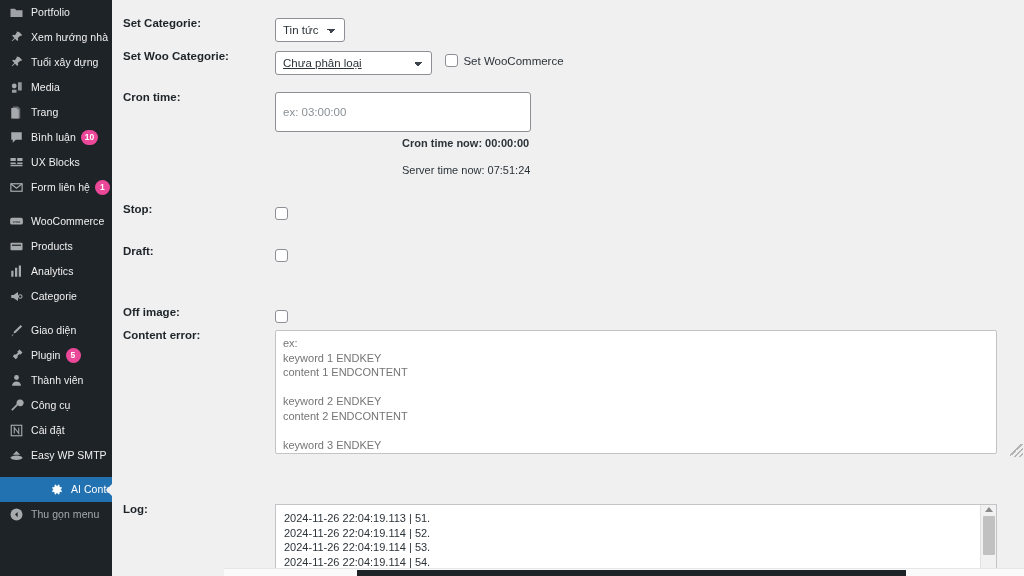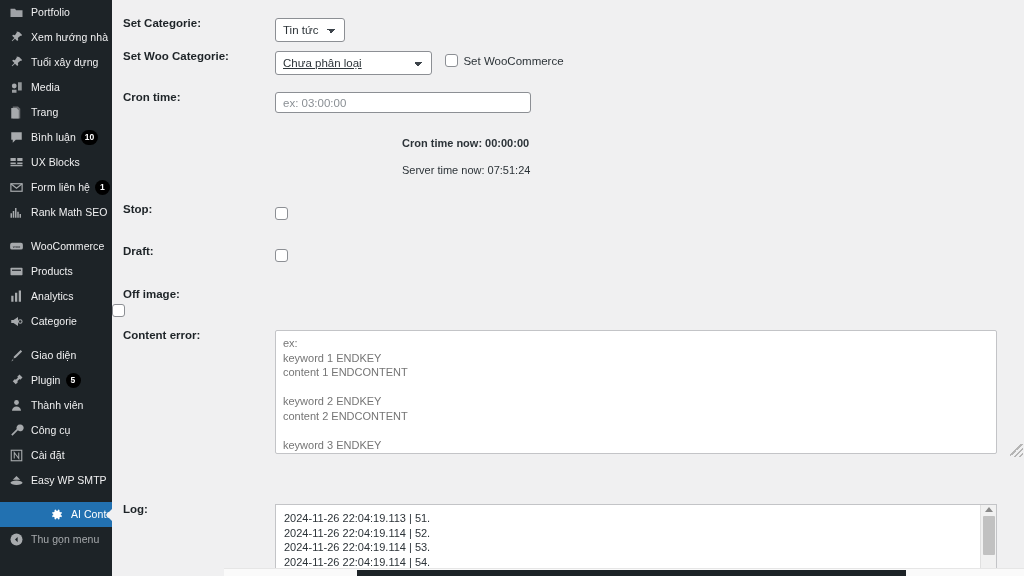--- a/index.html
+++ b/index.html
@@ -57,21 +57,21 @@
   .mi-icon svg { display: block; }
   .mi-label { line-height: 1; }
   .sep { height: 9px; }
   .badge {
     display: inline-flex;
     align-items: center;
     justify-content: center;
     min-width: 15px; height: 15px;
     padding: 0 4px;
     margin-left: 5px;
-    background: #000000;
+    background: #ec4899;
     color: #fff;
     border-radius: 9px;
     font-size: 8.5px;
     font-weight: 600;
     line-height: 1;
   }
 
   
   #main {
     flex: 1;
@@ -116,21 +116,21 @@
     background-repeat: no-repeat;
     line-height: 22px;
   }
   input.wp-text {
     font-family: "Liberation Sans", sans-serif;
     font-size: 11.5px;
     color: #2c3338;
     background: #fff;
     border: 1px solid #8c8f94;
     border-radius: 3px;
-    height: 21px;
+    height: 40px;
     padding: 0 7px;
   }
   input.wp-text::placeholder { color: #8a8f94; }
 
   .cbx {
     -webkit-appearance: none;
     appearance: none;
     width: 13px; height: 13px;
     margin: 0;
     border: 1px solid #8c8f94;
@@ -307,32 +307,20 @@
       <div class="menu-item">
         <span class="mi-icon">
           <svg width="15" height="15" viewBox="0 0 20 20" fill="none" stroke="currentColor" stroke-width="1.6">
             <rect x="2.5" y="5" width="15" height="10"></rect>
             <path d="M2.5 5l7.5 6 7.5-6"></path>
           </svg>
         </span>
         <span class="mi-label">Form liên hệ</span>
         <span class="badge">1</span>
       </div>
-      <div class="menu-item">
-        <span class="mi-icon">
-          <svg width="15" height="15" viewBox="0 0 20 20" fill="currentColor">
-            <rect x="2" y="11" width="2" height="6"></rect>
-            <rect x="5" y="8" width="2" height="9"></rect>
-            <rect x="8" y="4" width="2" height="13"></rect>
-            <rect x="11" y="9" width="2" height="8"></rect>
-            <rect x="14" y="12" width="2" height="5"></rect>
-          </svg>
-        </span>
-        <span class="mi-label">Rank Math SEO</span>
-      </div>
       <div class="sep"></div>
       <div class="menu-item">
         <span class="mi-icon">
           <svg width="15" height="15" viewBox="0 0 20 20" fill="currentColor">
             <rect x="1.5" y="5" width="17" height="9" rx="2.5"></rect>
             <text x="10" y="11.6" font-size="5.5" text-anchor="middle" fill="#1d2327" font-family="sans-serif">woo</text>
           </svg>
         </span>
         <span class="mi-label">WooCommerce</span>
       </div>
@@ -481,21 +469,21 @@
       </div>
     </div>
 
     <div class="row" style="top:246px;">
       <div class="lbl">Draft:</div>
       <div class="ctl">
         <input type="checkbox" class="cbx" style="">
       </div>
     </div>
 
-    <div class="row" style="top:289px;flex-direction:column;">
+    <div class="row" style="top:307px;">
       <div class="lbl">Off image:</div>
       <div class="ctl">
         <input type="checkbox" class="cbx" style="">
       </div>
     </div>
 
     <div class="row" style="top:330px;">
       <div class="lbl">Content error:</div>
       <div class="ctl area-wrap">
         <textarea class="wp-area" style="width: 722px; height: 124px;" placeholder="ex:

